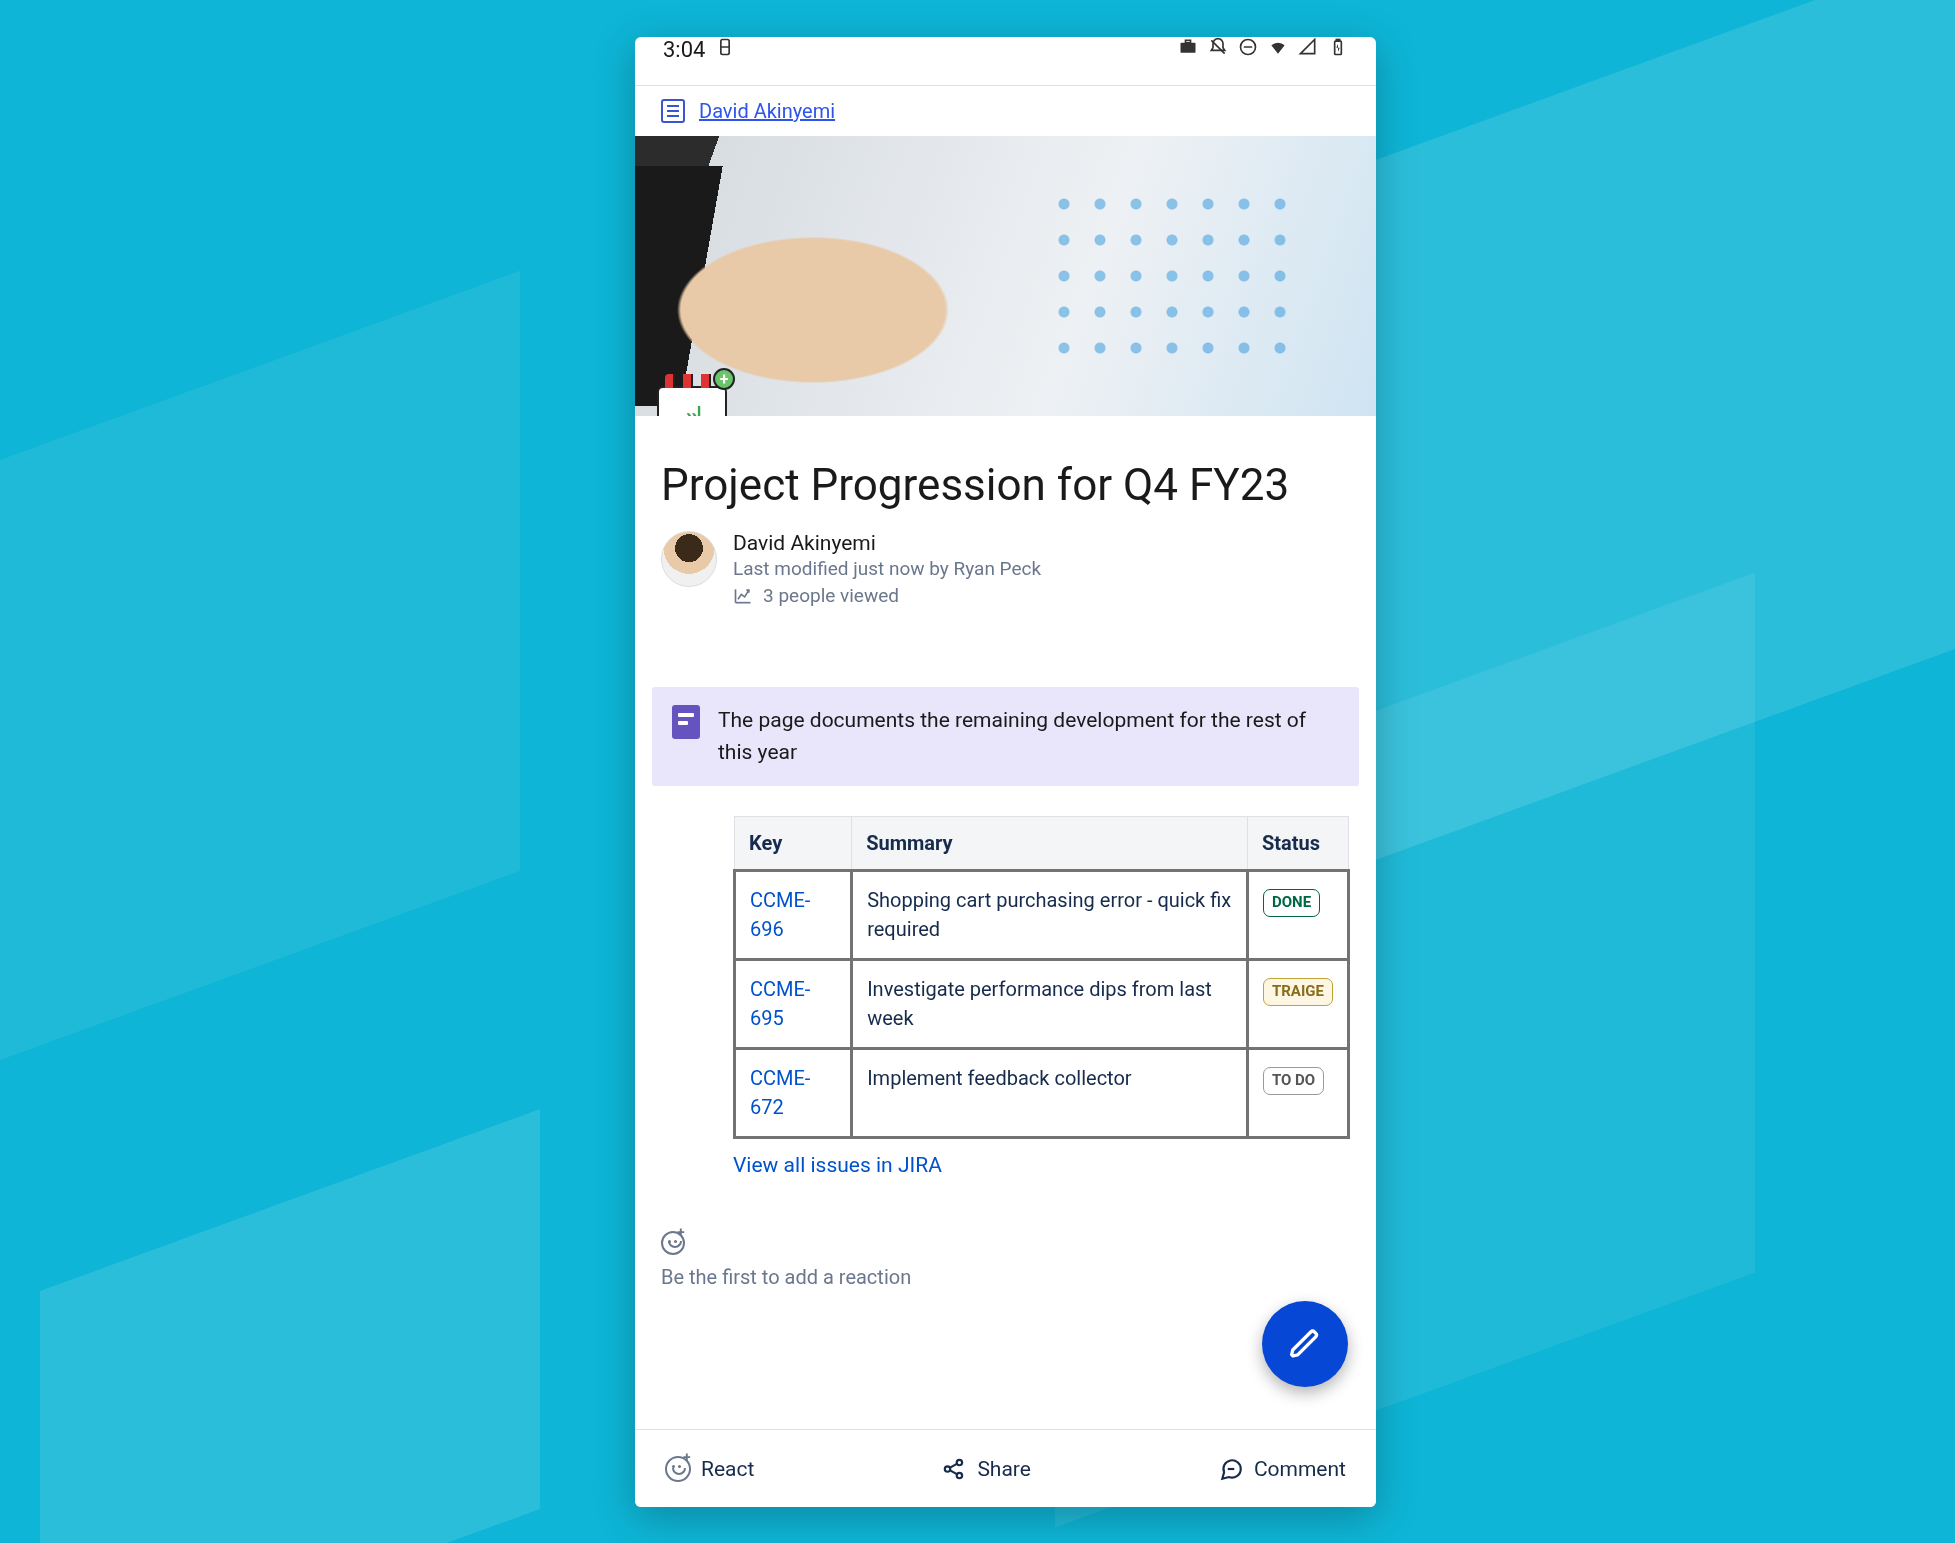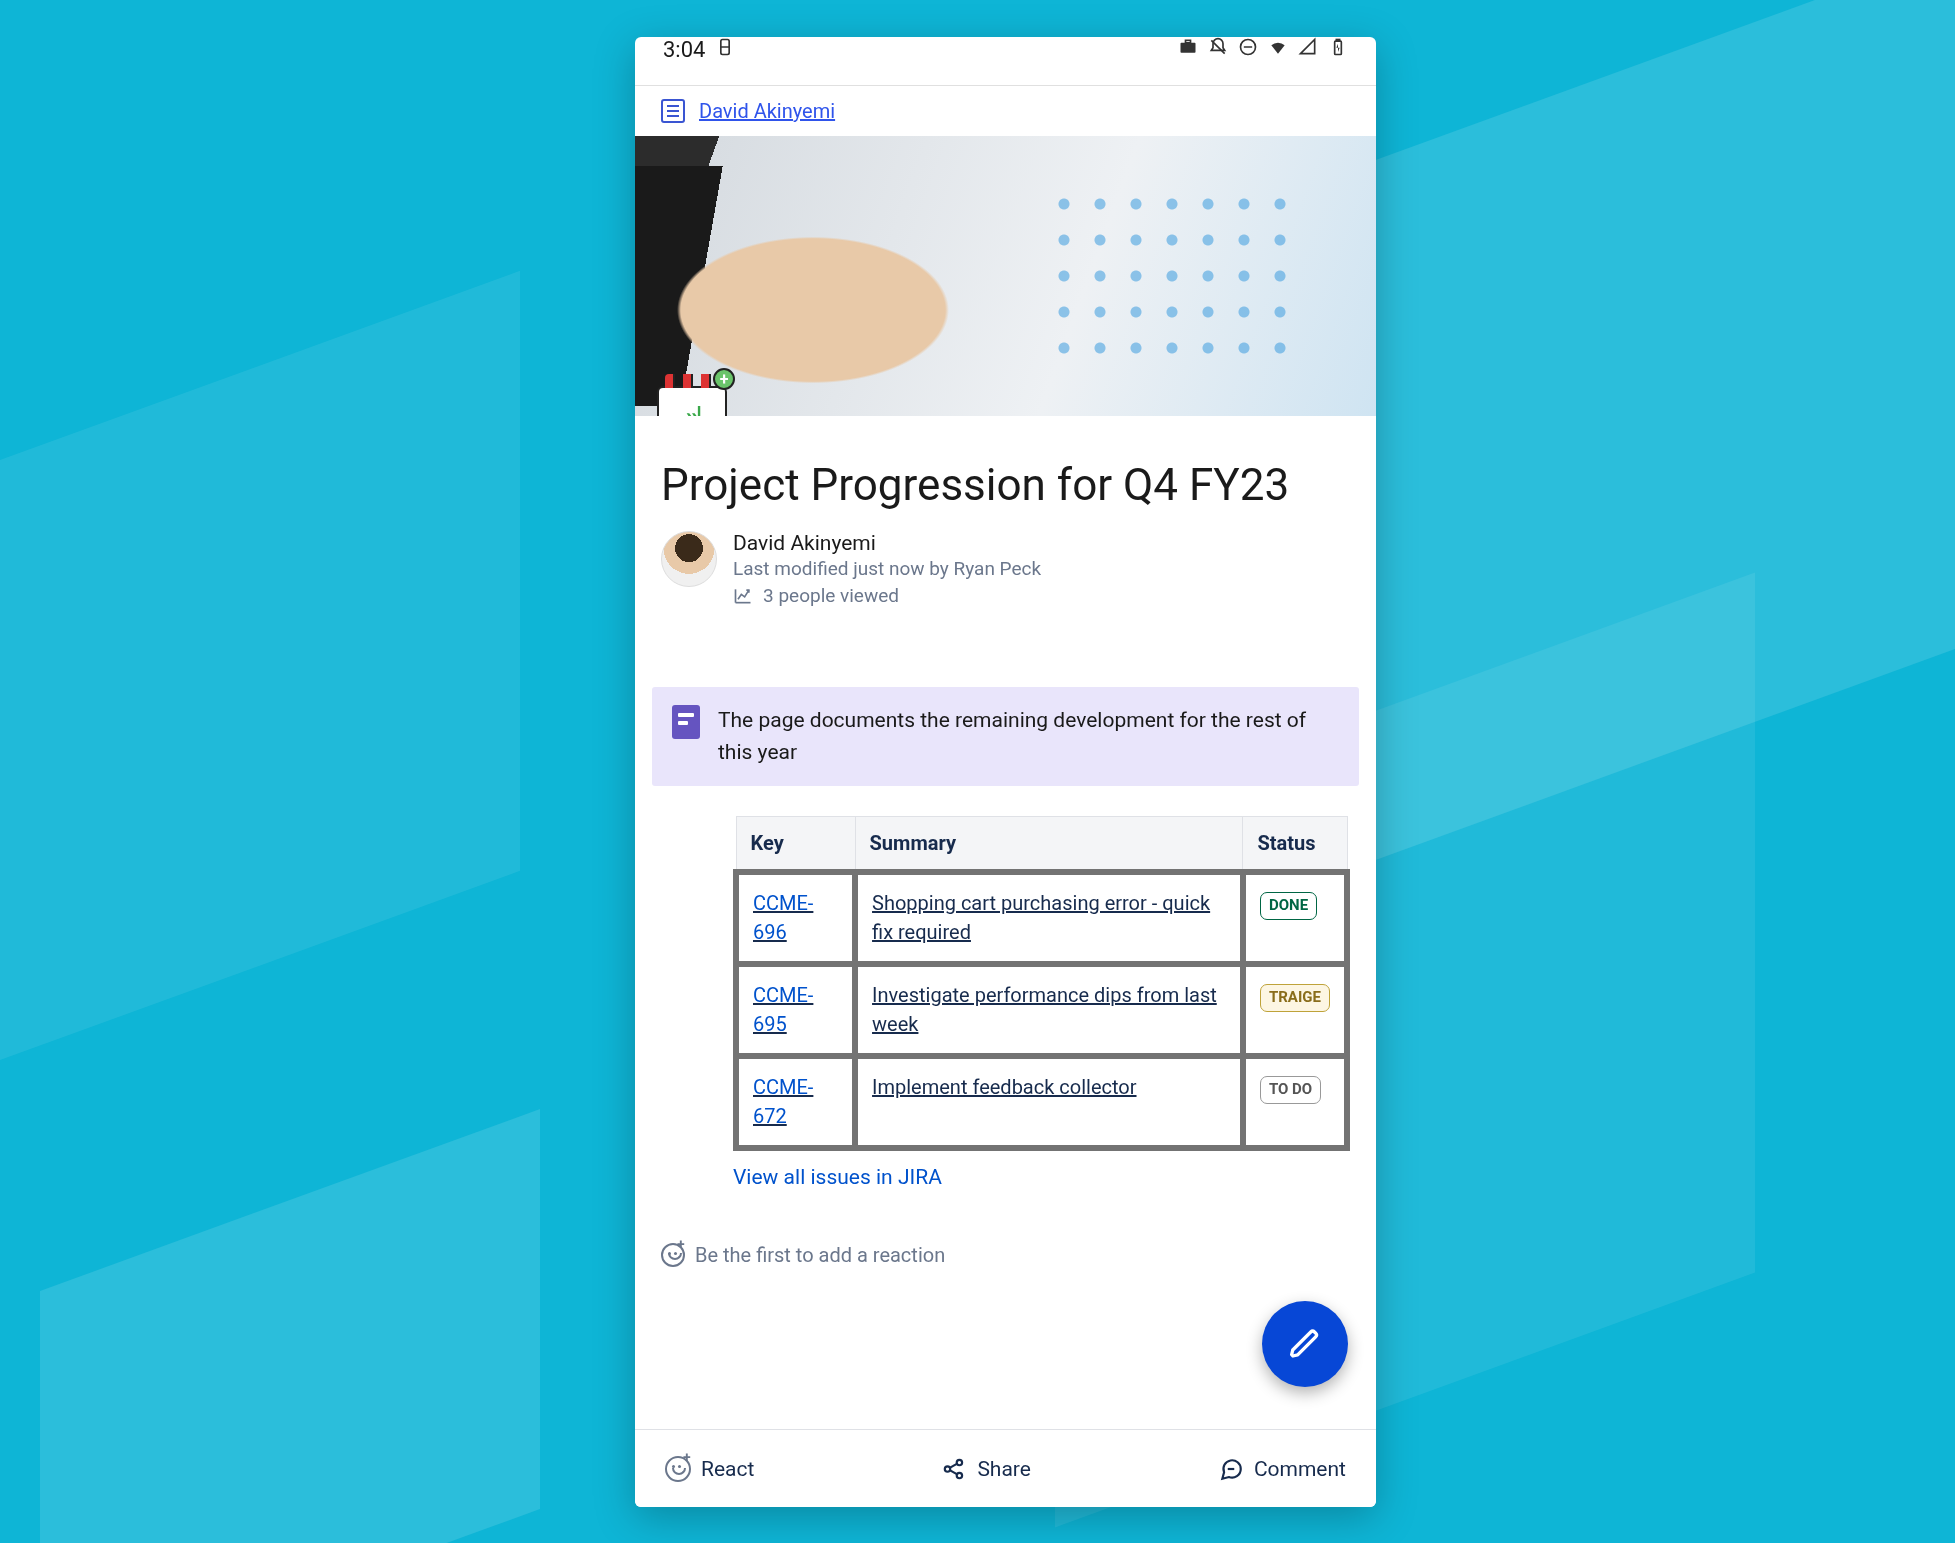--- a/index.html
+++ b/index.html
@@ -177,25 +177,24 @@
 table.issues th {
   text-align: left;
   background: #f4f5f7;
   color: #172b4d;
   font-weight: 700;
   padding: 14px 14px;
   border: 1px solid #dfe1e6;
 }
 table.issues td {
   padding: 14px 14px;
-  border: 6px solid #737373;
+  border: 3px solid #737373;
   vertical-align: top;
   color: #172b4d;
   line-height: 1.45;
-  text-decoration: underline;
 }
 table.issues td.key a { color: #0052cc; text-decoration: none; }
 .badge {
   display: inline-block;
   padding: 2px 8px;
   border-radius: 7px;
   font-size: 15px;
   font-weight: 700;
   border: 1.5px solid;
 }
@@ -205,20 +204,21 @@
 
 .view-all { margin: 14px 0 40px 98px; }
 .view-all a { color: #0052cc; font-size: 21px; text-decoration: none; }
 
 .reaction-row {
   padding: 14px 26px 20px;
   display: flex;
   gap: 10px;
   color: #6b778c;
   font-size: 20px;
+  flex-direction: column;
 }
 .emoji-plus {
   width: 24px; height: 24px; border: 2px solid #6b778c; border-radius: 50%;
   position: relative;
 }
 .emoji-plus::before {
   content: ""; position: absolute; left: 5px; top: 7px; width: 3px; height: 3px; background:#6b778c; border-radius:50%;
   box-shadow: 6px 0 0 #6b778c;
 }
 .emoji-plus::after {

